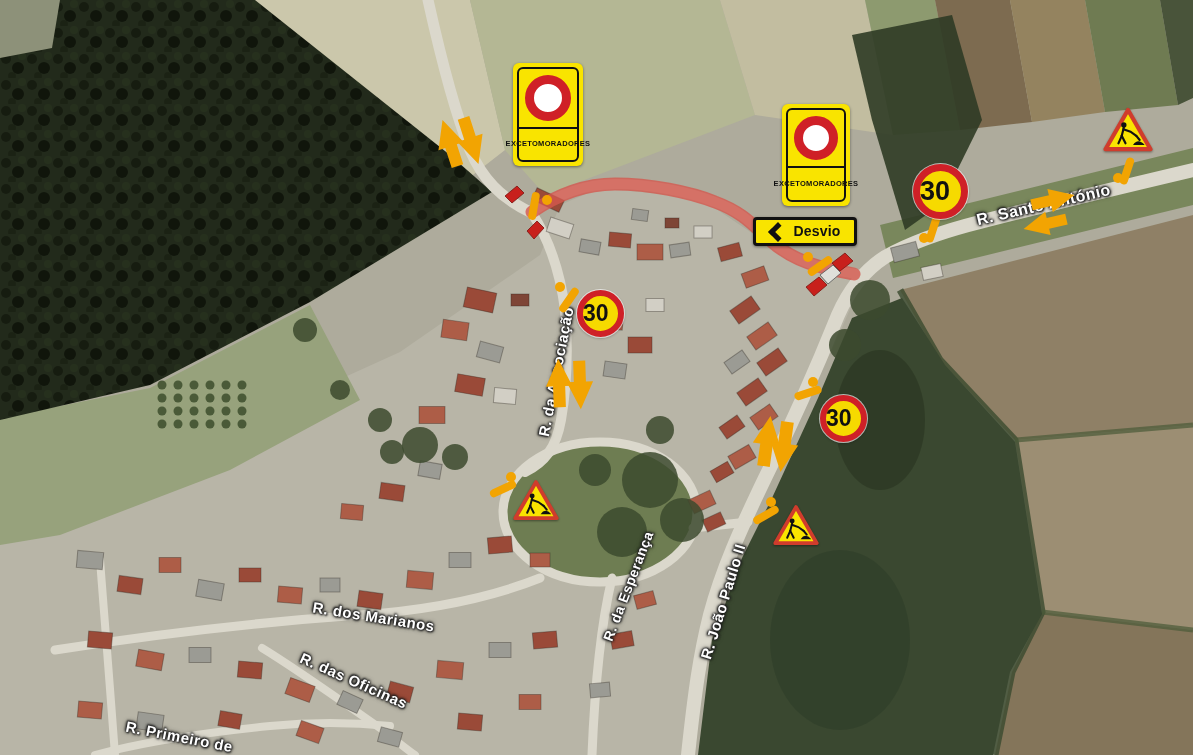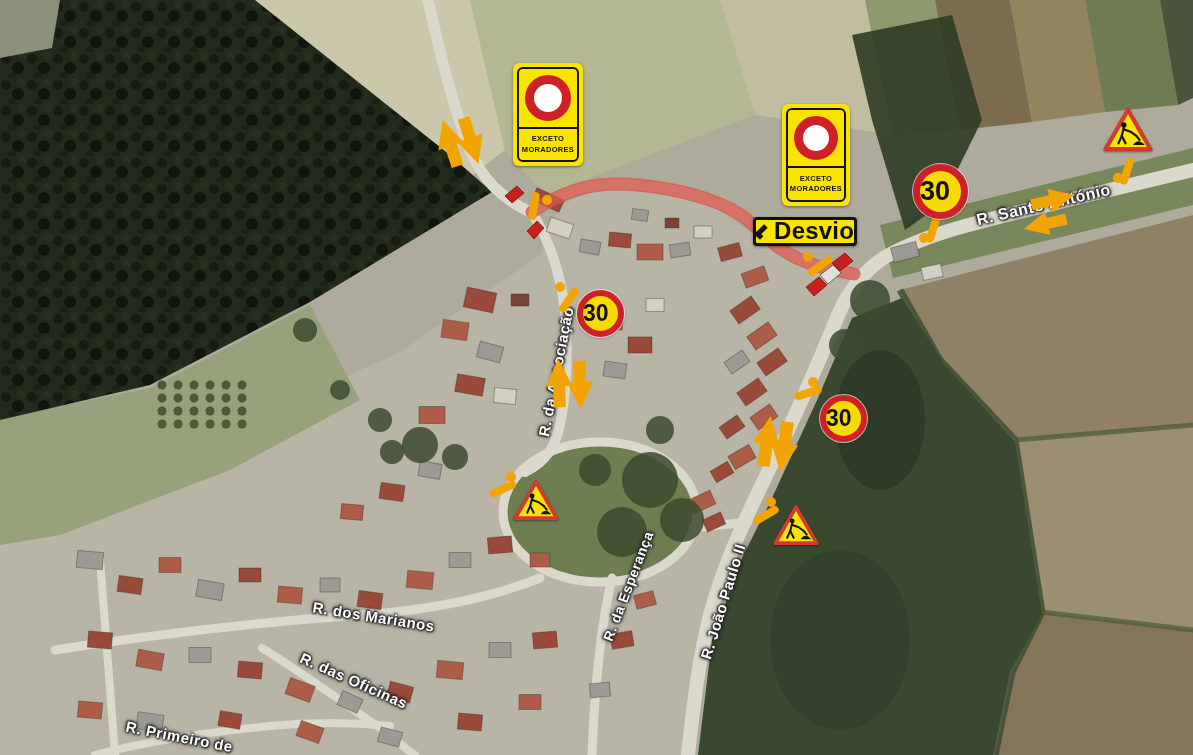--- a/index.html
+++ b/index.html
@@ -23,34 +23,34 @@
   .ne-inner{
     width:100%;height:100%;border:2.5px solid #111;border-radius:6px;box-sizing:border-box;
     display:flex;flex-direction:column;align-items:center;
   }
   .ne-circle{
     width:46px;height:46px;border-radius:50%;background:#fff;
     border:9px solid var(--sign-red,#cf2027);box-sizing:border-box;margin-top:6px;
   }
   .ne-divider{width:100%;height:2px;background:#111;margin-top:6px;}
   .ne-text{
-    flex:1;display:flex;flex-direction:column;justify-content:center;align-items:center;
+    flex:1;display:flex;flex-direction:row;justify-content:center;align-items:center;
     font-size:7.5px;font-weight:bold;color:#111;letter-spacing:.3px;line-height:1.35;text-align:center;
   }
   
   .desvio{
     position:absolute;background:var(--sign-yellow,#f9e400);border:3px solid #111;border-radius:4px;
     display:flex;align-items:center;justify-content:center;gap:8px;box-sizing:border-box;
     box-shadow:0 1px 3px rgba(0,0,0,.45);
   }
   .desvio .chev{
     width:9px;height:9px;border-left:5px solid #111;border-bottom:5px solid #111;
     transform:rotate(45deg);margin-left:2px;
   }
-  .desvio .lbl{font-size:24px;font-weight:bold;color:#111;letter-spacing:.2px;padding-bottom:2px;}
+  .desvio .lbl{font-size:14px;font-weight:bold;color:#111;letter-spacing:.2px;padding-bottom:2px;}
   
   .s30{
     position:absolute;border-radius:50%;background:#f6da00;
     border:7px solid var(--sign-red,#cf2027);box-sizing:border-box;
     display:flex;align-items:center;
     font-weight:bold;color:#111;box-shadow:0 0 0 1px rgba(255,255,255,.65),0 1px 3px rgba(0,0,0,.4);
   }
   .s30.big{width:55px;height:55px;font-size:27px;}
   .s30.small{width:47px;height:47px;font-size:23px;border-width:6px;}
   

